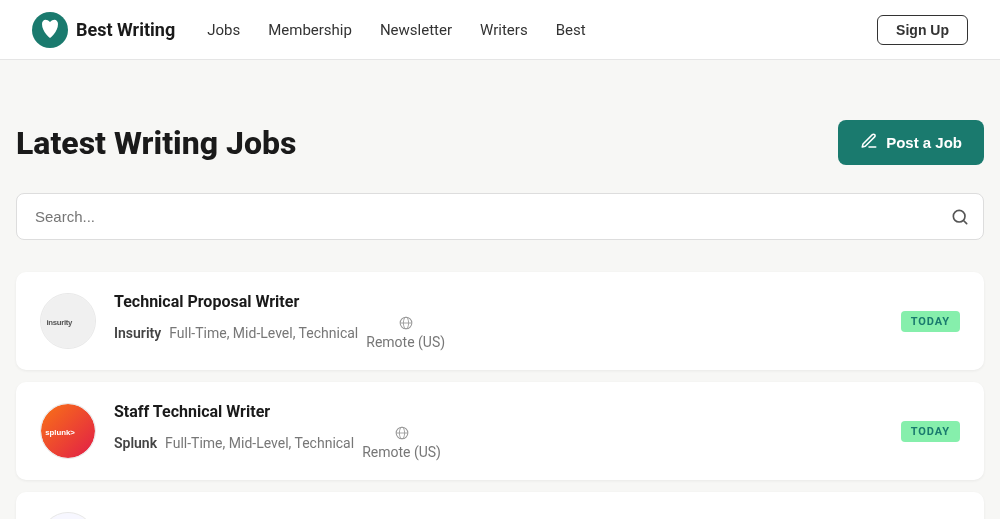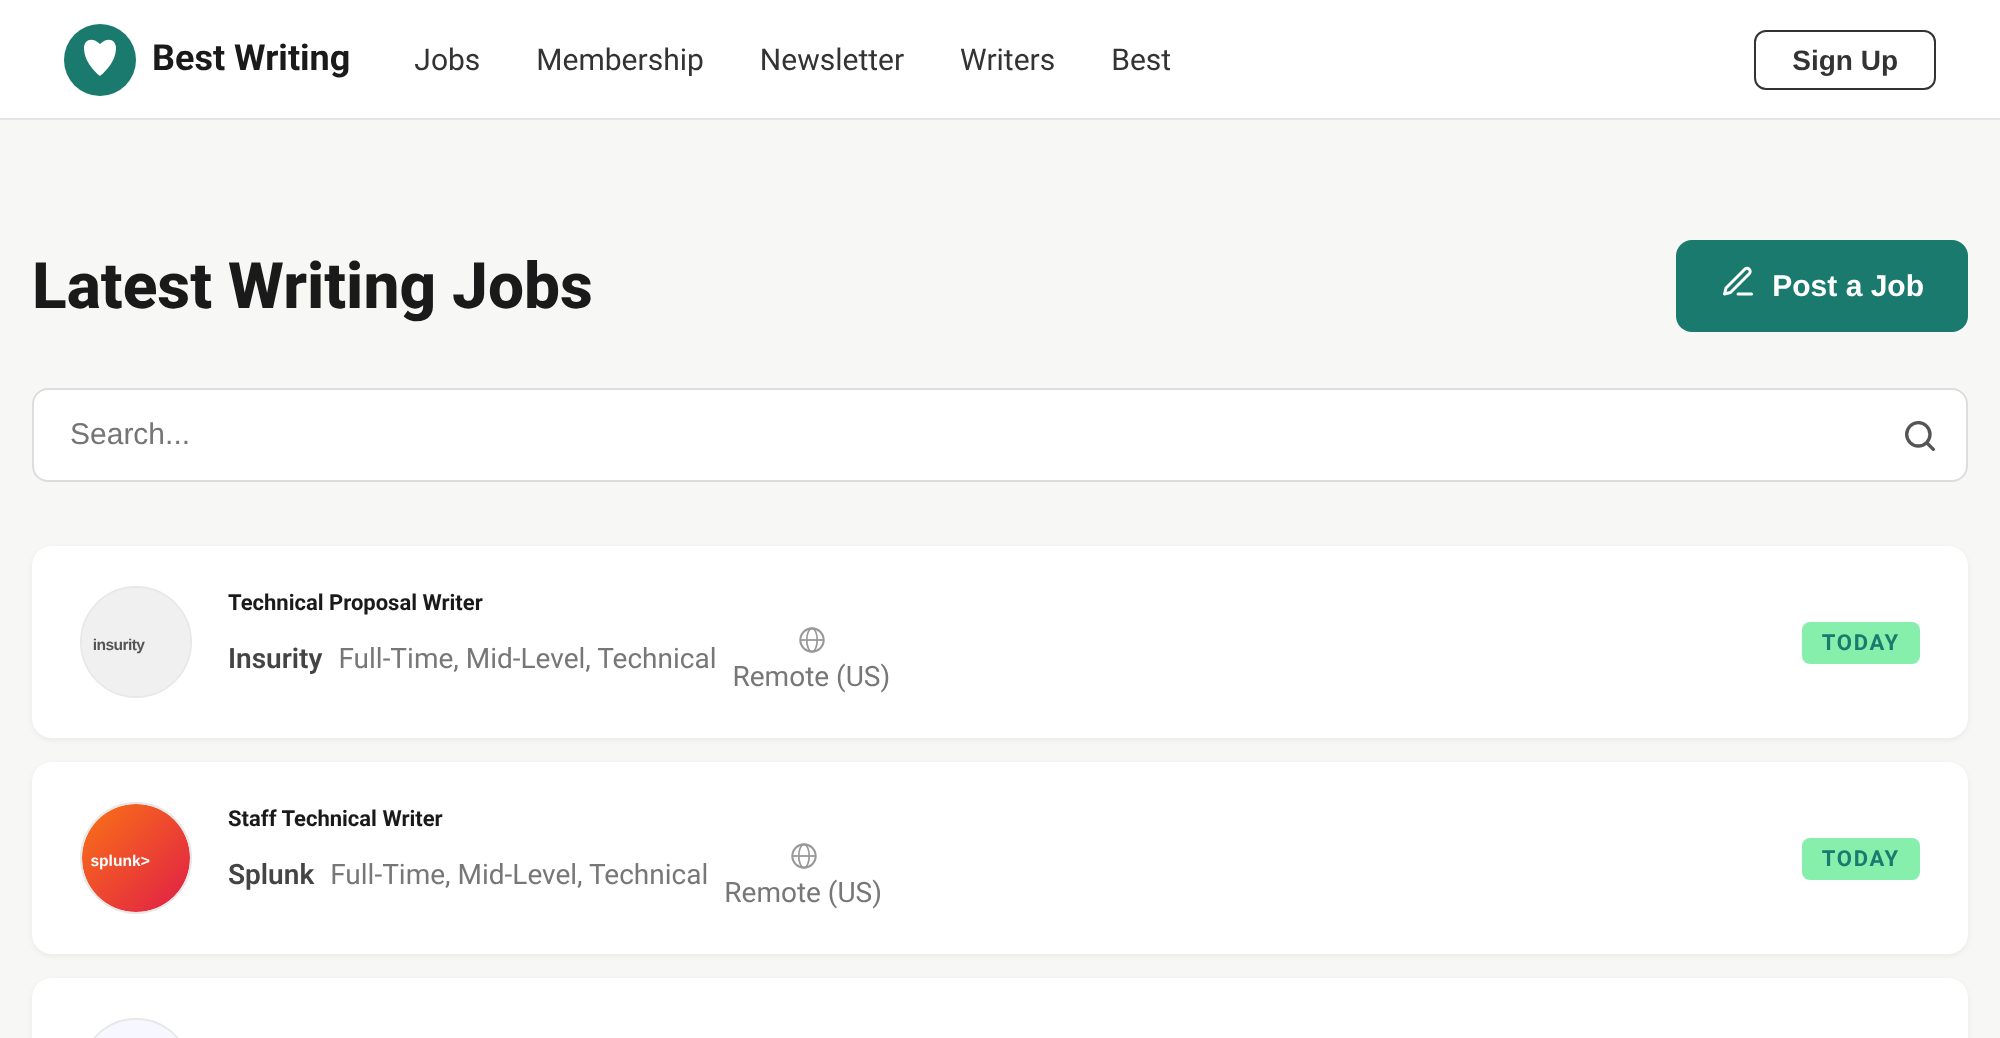--- a/index.html
+++ b/index.html
@@ -138,21 +138,21 @@
       flex-shrink: 0;
       overflow: hidden;
       display: flex;
       align-items: center;
       justify-content: center;
       border: 1px solid #e8e8e8;
       background: #f5f5f5;
     }
     .job-info { flex: 1; }
     .job-title {
-      font-size: 11px;
+      font-size: 16px;
       font-weight: 700;
       color: #1a1a1a;
       margin-bottom: 5px;
     }
     .job-meta {
       display: flex;
       align-items: center;
       gap: 8px;
       font-size: 14px;
       color: #666;

